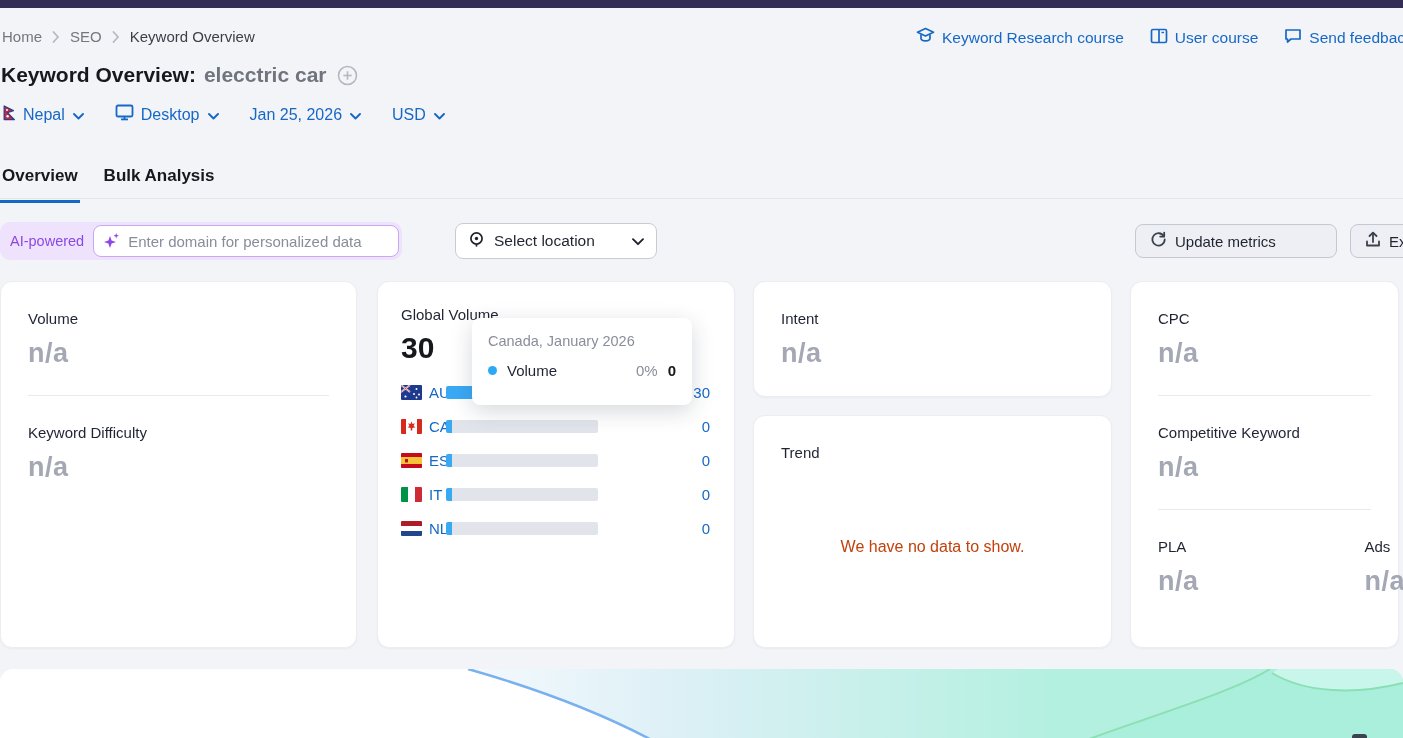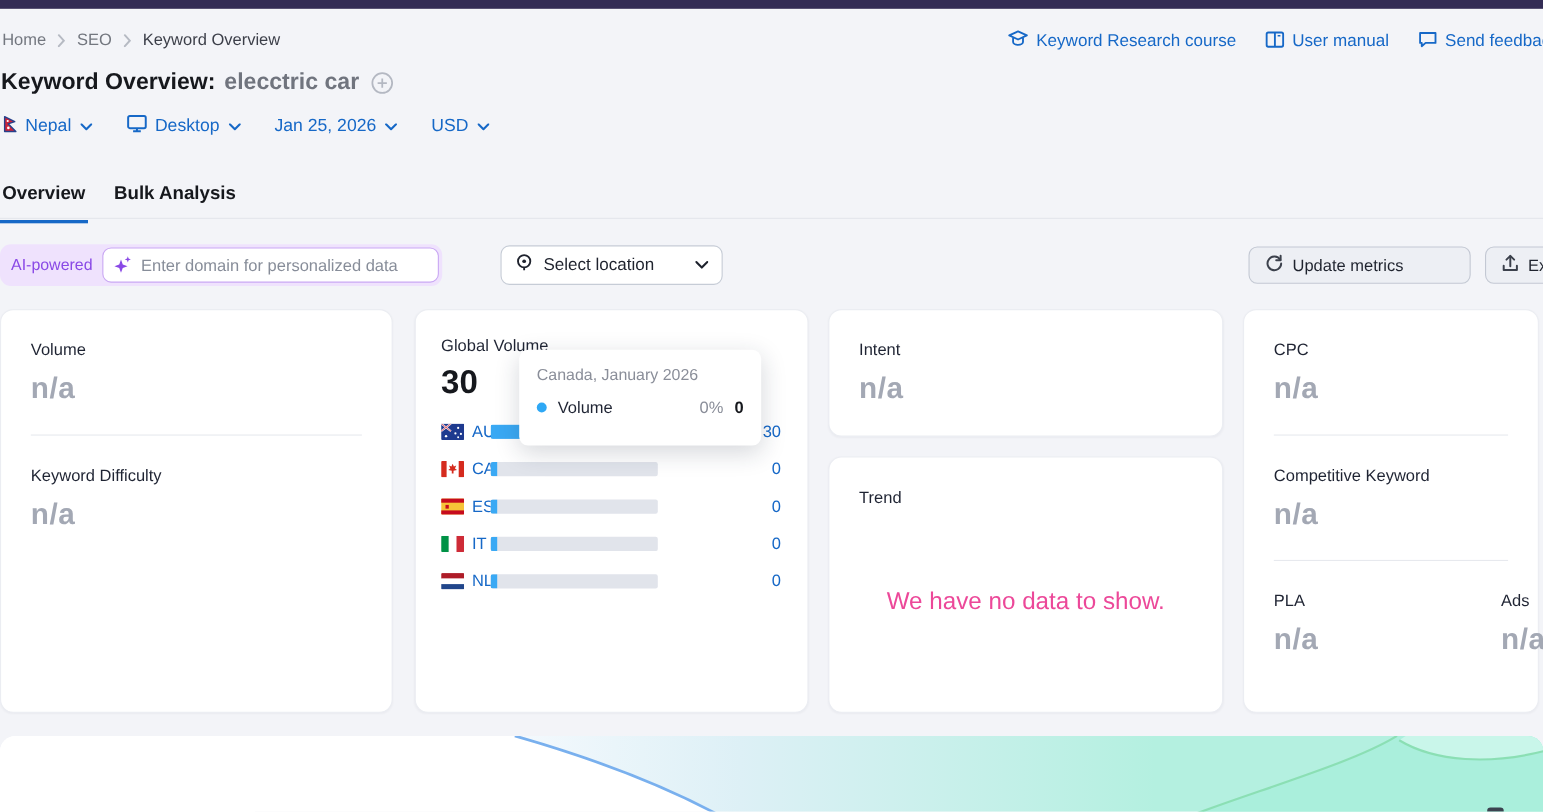--- a/index.html
+++ b/index.html
@@ -80,21 +80,21 @@
   .gv-total { margin-top:8px; font-size:30px; font-weight:800; color:#16181d; }
   .gv-rows { padding:10px 24px 0 23px; }
   .gv-row { display:flex; align-items:center; height:34px; }
   .gv-flag { width:21px; height:15px; flex:0 0 auto; display:flex; border-radius:1px; overflow:hidden; }
   .gv-code { width:24px; padding-left:7px; font-size:15px; color:#1668c7; cursor:pointer; }
   .gv-track { width:152px; height:13px; background:#e1e4eb; border-radius:2px; overflow:hidden; }
   .gv-fill { height:100%; background:#3aa9f4; }
   .gv-val { flex:1; text-align:right; font-size:15px; color:#1668c7; cursor:pointer; }
 
   
-  .trend-empty { flex:1; display:flex; align-items:center; justify-content:center; color:#ec4899; font-size:22px; padding-bottom:14px; }
+  .trend-empty { flex:1; display:flex; align-items:center; justify-content:center; color:#c2410c; font-size:16px; padding-bottom:14px; }
 
   
   .tooltip { position:absolute; left:472px; top:318px; width:220px; height:87px; background:#fff; border-radius:8px;
              box-shadow:0 6px 22px rgba(30,40,60,.18); z-index:5; padding:15px 16px 0; }
   .tt-title { font-size:14.5px; color:#8a8e99; }
   .tt-row { margin-top:13px; display:flex; align-items:center; }
   .tt-dot { width:9px; height:9px; border-radius:50%; background:#2ea8f5; flex:0 0 auto; }
   .tt-series { margin-left:10px; font-size:15px; color:#1f2433; }
   .tt-pct { margin-left:auto; font-size:15px; color:#8a8e99; }
   .tt-val { margin-left:10px; font-size:15px; font-weight:700; color:#16181d; }
@@ -138,21 +138,21 @@
       <span>Keyword Research course</span>
     </span>
     <span class="hlink">
       <span>
         <svg width="18" height="16" viewBox="0 0 18 16">
             <rect x="1.5" y="1.5" width="15" height="13" rx="1.5" fill="none" stroke="#1668c7" stroke-width="1.7"></rect>
             <line x1="9" y1="1.5" x2="9" y2="14.5" stroke="#1668c7" stroke-width="1.7"></line>
             <line x1="11.5" y1="4.5" x2="14" y2="4.5" stroke="#1668c7" stroke-width="1.4"></line>
           </svg>
       </span>
-      <span>User manual</span>
+      <span>User course</span>
     </span>
     <span class="hlink">
       <span>
         <svg width="18" height="16" viewBox="0 0 18 16">
             <path d="M2 2 H16 V11 H7 L3.5 14 V11 H2 Z" fill="none" stroke="#1668c7" stroke-width="1.7" stroke-linejoin="round"></path>
           </svg>
       </span>
       <span>Send feedback</span>
     </span>
   </div>

